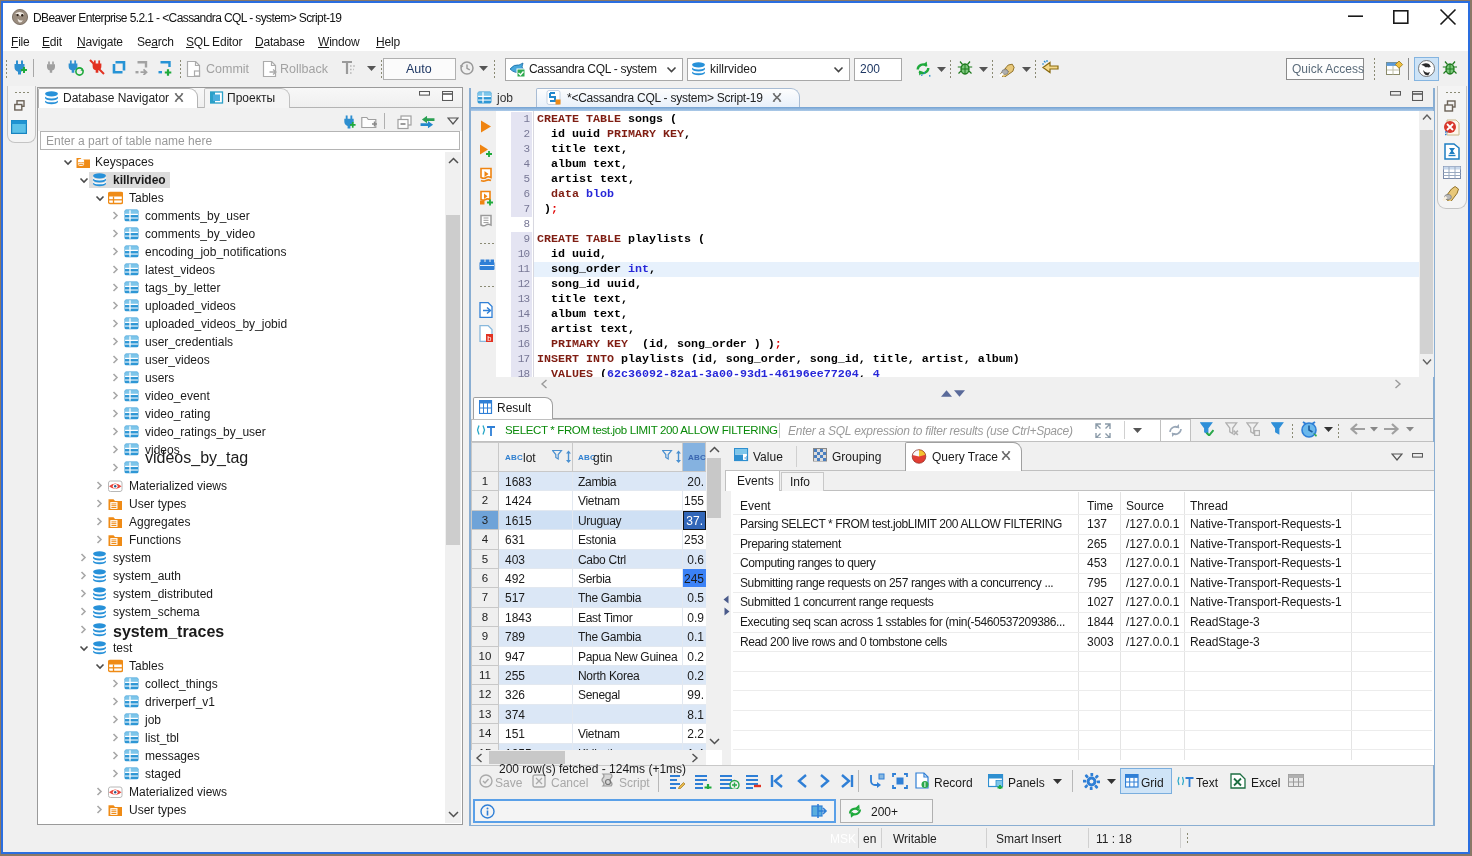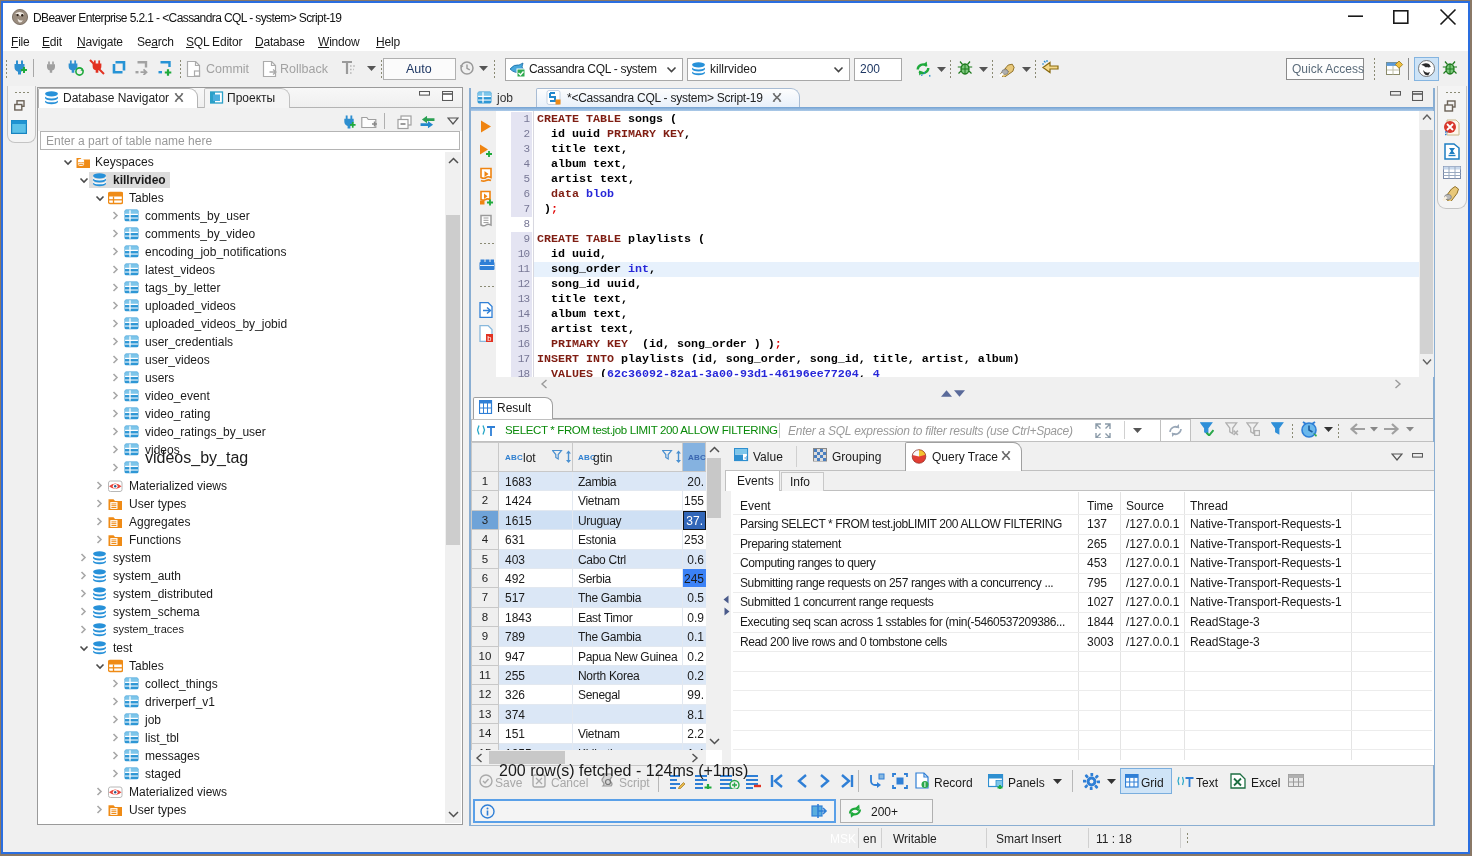--- a/index.html
+++ b/index.html
@@ -540,21 +540,21 @@
 <div style="position:absolute;left:75px;top:453.6px;font-size:12px;font-weight:normal;white-space:pre">system_schema</div>
 <svg style="position:absolute;left:41px;top:473.6px" width="8" height="9" viewBox="0 0 8 9">
       <path d="M2.5 1 L6 4.5 L2.5 8" stroke="#a8a8a8" stroke-width="1.6" fill="none"></path>
     </svg>
 <svg style="position:absolute;left:54px;top:471.6px" width="15" height="14" viewBox="0 0 14 13">
       <ellipse cx="7.0" cy="2.6" rx="6.0" ry="2.4" fill="#2791d9"></ellipse>
       <path d="M1 4.2 a6.0 2.4 0 0 0 12 0 v2.2 a6.0 2.4 0 0 1 -12 0 z" fill="#2791d9"></path>
       <path d="M1 7.8 a6.0 2.4 0 0 0 12 0 v2.2 a6.0 2.4 0 0 1 -12 0 z" fill="#2791d9"></path>
       <path d="M1 4.0 a6.0 2.4 0 0 0 12 0 M1 7.6 a6.0 2.4 0 0 0 12 0" stroke="#fff" stroke-width="1" fill="none"></path>
     </svg>
-<div style="position:absolute;left:75px;top:471.6px;font-size:11px;font-weight:normal;white-space:pre">system_traces</div>
+<div style="position:absolute;left:75px;top:471.6px;font-size:16px;font-weight:bold;white-space:pre">system_traces</div>
 <svg style="position:absolute;left:41px;top:492.6px" width="10" height="8" viewBox="0 0 9 8">
       <path d="M1 2.5 L4.5 6 L8 2.5" stroke="#4a4a4a" stroke-width="1.6" fill="none"></path>
     </svg>
 <svg style="position:absolute;left:54px;top:489.6px" width="15" height="14" viewBox="0 0 14 13">
       <ellipse cx="7.0" cy="2.6" rx="6.0" ry="2.4" fill="#2791d9"></ellipse>
       <path d="M1 4.2 a6.0 2.4 0 0 0 12 0 v2.2 a6.0 2.4 0 0 1 -12 0 z" fill="#2791d9"></path>
       <path d="M1 7.8 a6.0 2.4 0 0 0 12 0 v2.2 a6.0 2.4 0 0 1 -12 0 z" fill="#2791d9"></path>
       <path d="M1 4.0 a6.0 2.4 0 0 0 12 0 M1 7.6 a6.0 2.4 0 0 0 12 0" stroke="#fff" stroke-width="1" fill="none"></path>
     </svg>
 <div style="position:absolute;left:75px;top:489.6px;font-size:12px;font-weight:normal;white-space:pre">test</div>
@@ -1226,21 +1226,21 @@
     <line x1="10.5" y1="4" x2="10.5" y2="12" stroke="#9a9a9a" stroke-width="1"></line>
     <line x1="1" y1="8" x2="15" y2="8" stroke="#9a9a9a" stroke-width="1"></line>
   </svg>
 <div style="position:absolute;left:471px;top:798px;width:962px;height:27px;background:#f0f0f0"></div>
 <div style="position:absolute;left:473px;top:799px;width:363px;height:24px;background:#f4f4f4;border:2px solid #5aa0e8"></div>
 <svg style="position:absolute;left:480px;top:804px" width="15" height="15" viewBox="0 0 15 15">
     <circle cx="7.5" cy="7.5" r="6.5" fill="none" stroke="#2f7fd6" stroke-width="1.4"></circle>
     <circle cx="7.5" cy="4.4" r="1" fill="#2f7fd6"></circle>
     <rect x="6.7" y="6.5" width="1.6" height="5" fill="#2f7fd6"></rect>
   </svg>
-<div style="position:absolute;left:499px;top:762px;white-space:pre;font-size:16px">200 row(s) fetched - 124ms (+1ms)</div>
+<div style="position:absolute;left:499px;top:762px;white-space:pre;font-size:12px">200 row(s) fetched - 124ms (+1ms)</div>
 <svg style="position:absolute;left:810px;top:803px" width="18" height="17" viewBox="0 0 18 17">
     <rect x="2" y="3" width="10" height="10" fill="#5aaede" stroke="#2f7fd6" stroke-width="1.2"></rect>
     <path d="M8 1 v14 M8 8 h8 m-3 -3 l3 3 -3 3" stroke="#2f7fd6" stroke-width="1.6" fill="none"></path>
   </svg>
 <div style="position:absolute;left:840px;top:799px;width:93px;height:24px;background:#f4f4f4;border:1px solid #b0b0b0"></div>
 <svg style="position:absolute;left:847px;top:803px" width="17" height="16" viewBox="0 0 17 16">
     <path d="M3 10 a5 5 0 0 1 8.6 -3.2 M13 6 a5 5 0 0 1 -8.6 3.2" stroke="#1faa3c" stroke-width="2.2" fill="none" transform="translate(0,0.5)"></path>
     <path d="M12.2 1.5 l0.5 4.6 -4.4 -1.2z" fill="#1faa3c"></path>
     <path d="M4 14.8 l-0.5 -4.6 4.4 1.2z" fill="#1faa3c"></path>
   </svg>

